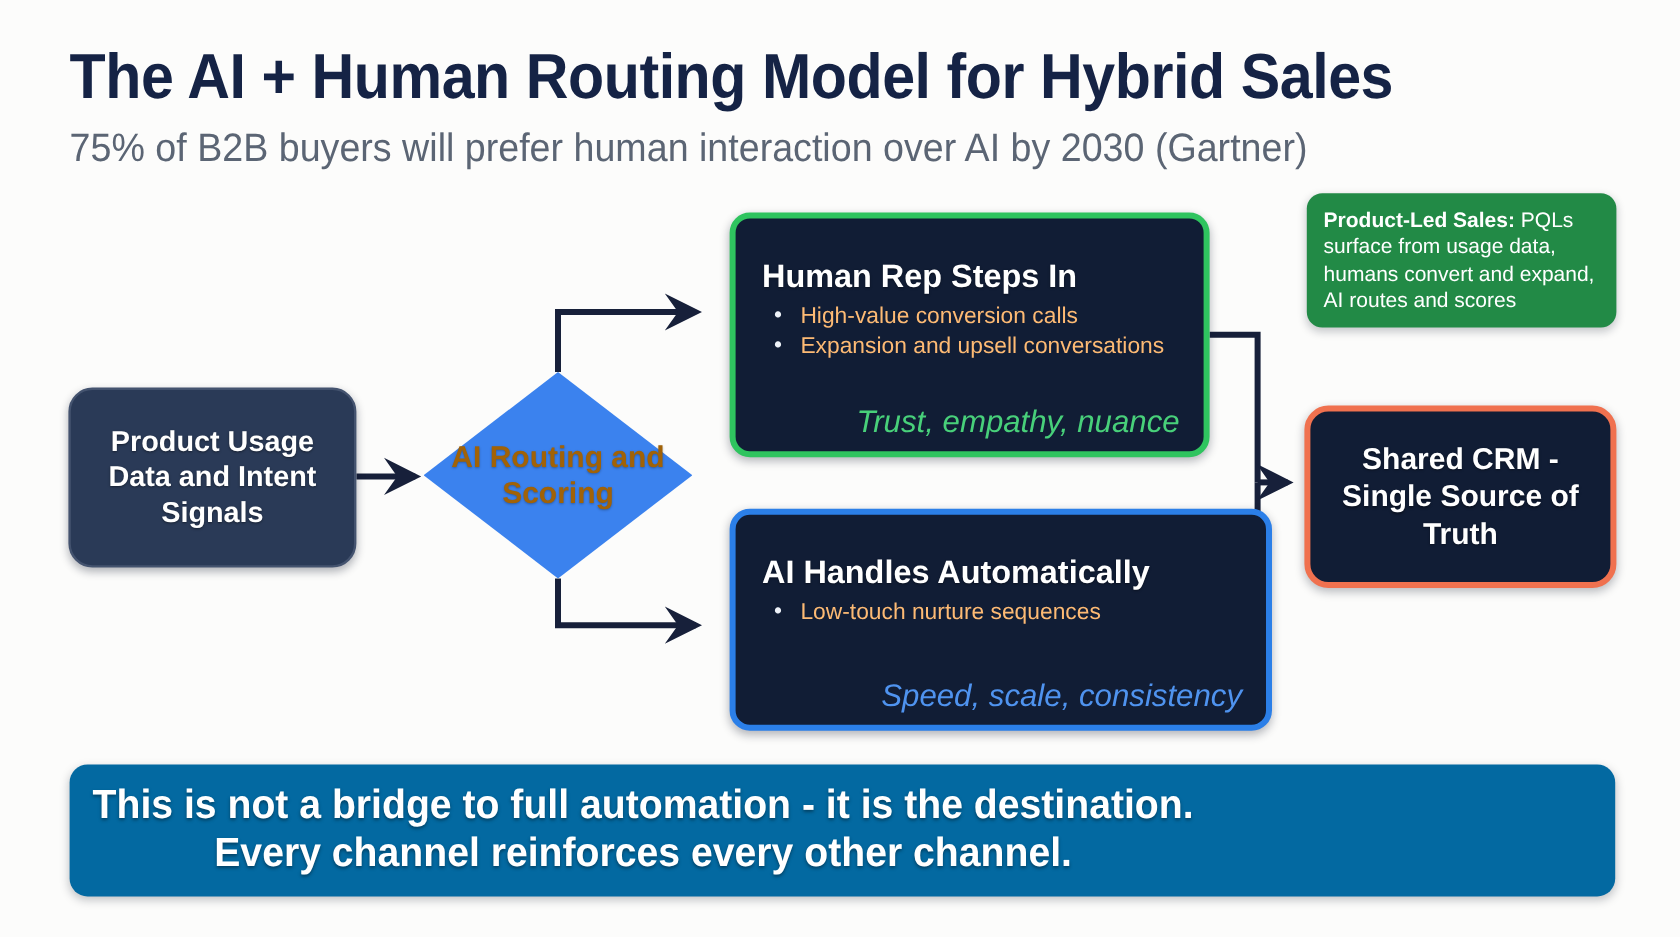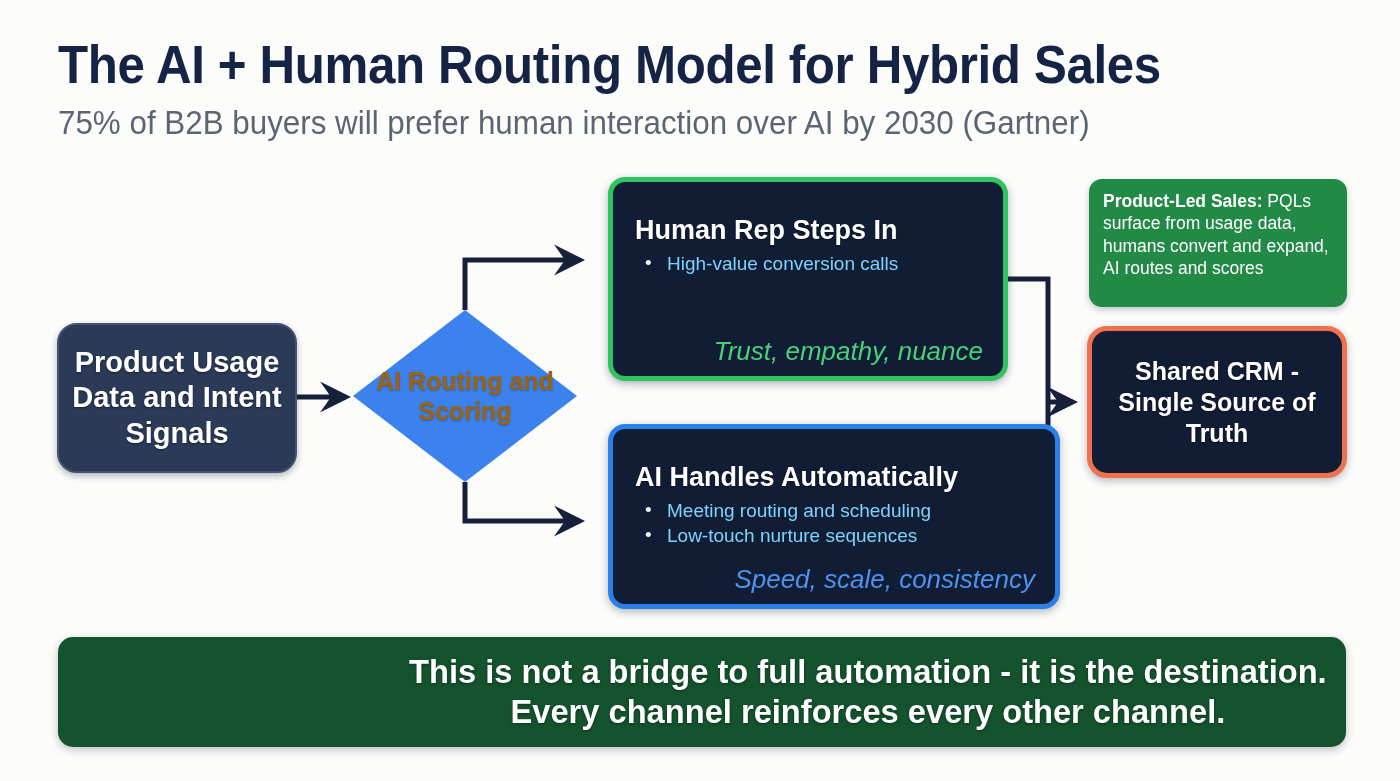--- a/index.html
+++ b/index.html
@@ -62,21 +62,21 @@
     background: #2a3a57;
     border: 2px solid #44536f;
     border-radius: 20px;
     box-shadow: 0 3px 7px rgba(10,18,35,0.30);
     display: flex;
     align-items: center;
     justify-content: center;
   }
   .src-box .txt {
     color: #ffffff;
-    font-size: 29px;
+    font-size: 24px;
     font-weight: bold;
     text-align: center;
     line-height: 1.22;
     text-shadow: 0 1px 2px rgba(0,0,0,0.45);
     padding: 0 10px;
   }
 
   
   .diamond-wrap {
     left: 353px;
@@ -134,21 +134,21 @@
     margin: 2px 0 6px 2px;
     text-shadow: 0 1px 2px rgba(0,0,0,0.40);
   }
   .branch ul {
     list-style: none;
     margin: 0;
     padding: 0 0 0 8px;
   }
   .branch ul li {
     position: relative;
-    color: #7dd3fc;
+    color: #fdba74;
     font-size: 19px;
     line-height: 1.22;
     padding-left: 26px;
     margin-bottom: 1px;
   }
   .branch ul li::before {
     content: "\2022";
     position: absolute;
     left: 4px;
     top: -1px;
@@ -162,38 +162,38 @@
     font-size: 26px;
     font-style: italic;
     text-align: right;
   }
   .branch.human .bfoot { color: #48d07a; }
   .branch.ai .bfoot { color: #4f93ef; }
 
   
   .callout {
     left: 1089px;
-    top: 179px;
+    top: 161px;
     width: 258px;
-    height: 128px;
+    height: 112px;
     background: #228a46;
     border-radius: 13px;
     box-shadow: 0 3px 7px rgba(10,18,35,0.22);
     padding: 11px 10px 10px 14px;
     box-sizing: border-box;
     color: #ffffff;
     font-size: 17.5px;
     line-height: 1.28;
   }
   .callout b { font-weight: bold; }
 
   
   .crm-box {
     left: 1087px;
-    top: 326px;
+    top: 338px;
     width: 260px;
     height: 152px;
     background: #111d35;
     border: 5px solid #f0714f;
     border-radius: 20px;
     box-shadow: 0 3px 8px rgba(10,18,35,0.28);
     display: flex;
     align-items: center;
     justify-content: center;
     box-sizing: border-box;
@@ -207,26 +207,26 @@
     text-shadow: 0 1px 2px rgba(0,0,0,0.40);
     padding: 0 8px;
   }
 
   
   .banner {
     left: 58px;
     top: 637px;
     width: 1288px;
     height: 110px;
-    background: #14532d;
+    background: #0369a1;
     border-radius: 15px;
     box-shadow: 0 3px 8px rgba(10,18,35,0.25);
     display: flex;
     align-items: center;
-    justify-content: flex-end;
+    justify-content: flex-start;
   }
   .banner .txt {
     color: #ffffff;
     font-size: 34px;
     font-weight: bold;
     text-align: center;
     line-height: 1.17;
     text-shadow: 0 1px 3px rgba(0,0,0,0.40);
     transform: scaleX(0.96);
   }
@@ -287,28 +287,28 @@
 
   <div class="node diamond-wrap">
     <div class="diamond-shape"></div>
     <div class="diamond-label">AI Routing and Scoring</div>
   </div>
 
   <div class="node branch human">
     <div class="bhead">Human Rep Steps In</div>
     <ul>
       <li>High-value conversion calls</li>
+      <li>Expansion and upsell conversations</li>
     </ul>
     <div class="bfoot">Trust, empathy, nuance</div>
   </div>
 
   <div class="node branch ai">
     <div class="bhead">AI Handles Automatically</div>
     <ul>
-      <li>Meeting routing and scheduling</li>
       <li>Low-touch nurture sequences</li>
     </ul>
     <div class="bfoot">Speed, scale, consistency</div>
   </div>
 
   <div class="node callout">
     <b>Product-Led Sales:</b><span> PQLs surface from usage data, humans convert and expand, AI routes and scores</span>
   </div>
 
   <div class="node crm-box">

